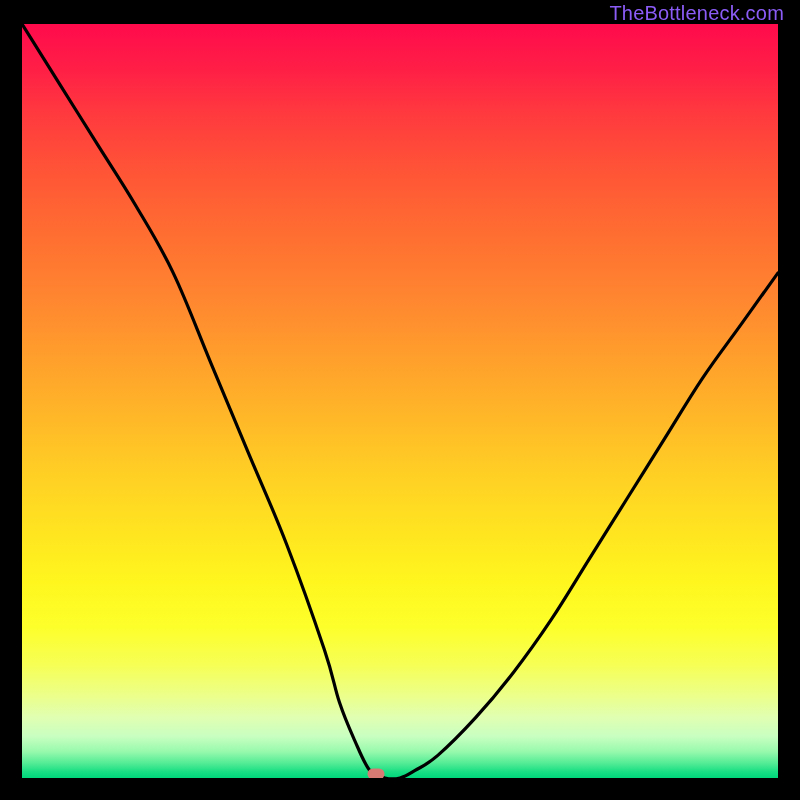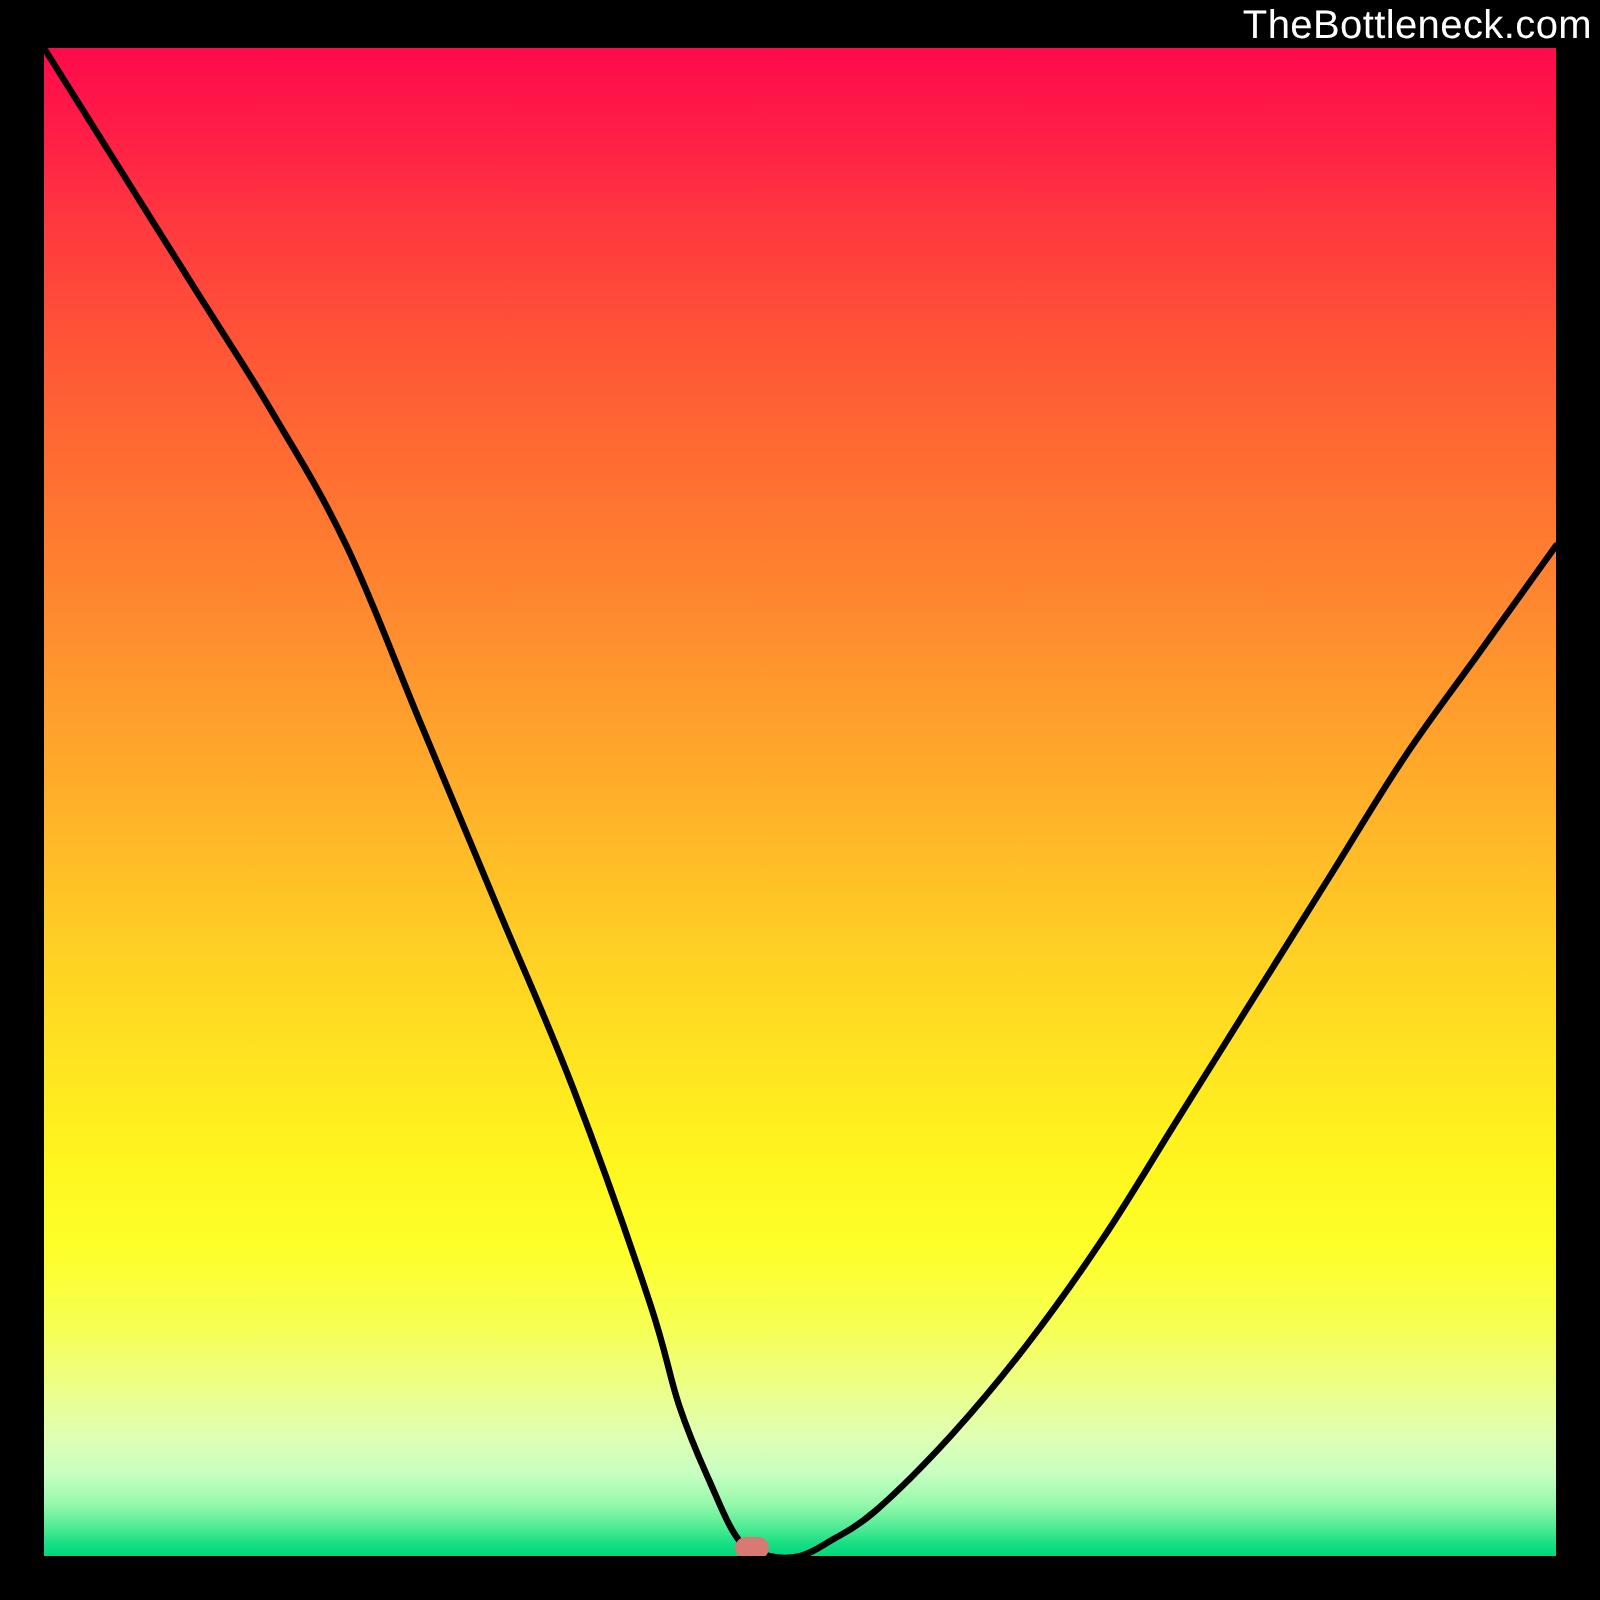--- a/index.html
+++ b/index.html
@@ -67,22 +67,22 @@
     position: absolute;
     width: 17px;
     height: 11px;
     border-radius: 6px;
     background: #d77a74;
     transform: translate(-50%, -50%);
   }
   .watermark {
     position: absolute;
     top: 2px;
-    right: 4px;
-    color: #ffffff;
+    right: 16px;
+    color: #8b5cf6;
     font-size: 20px;
     letter-spacing: 0.2px;
     user-select: none;
   }
 </style>
 </head>
 <body>
 
 <div class="frame">
 

